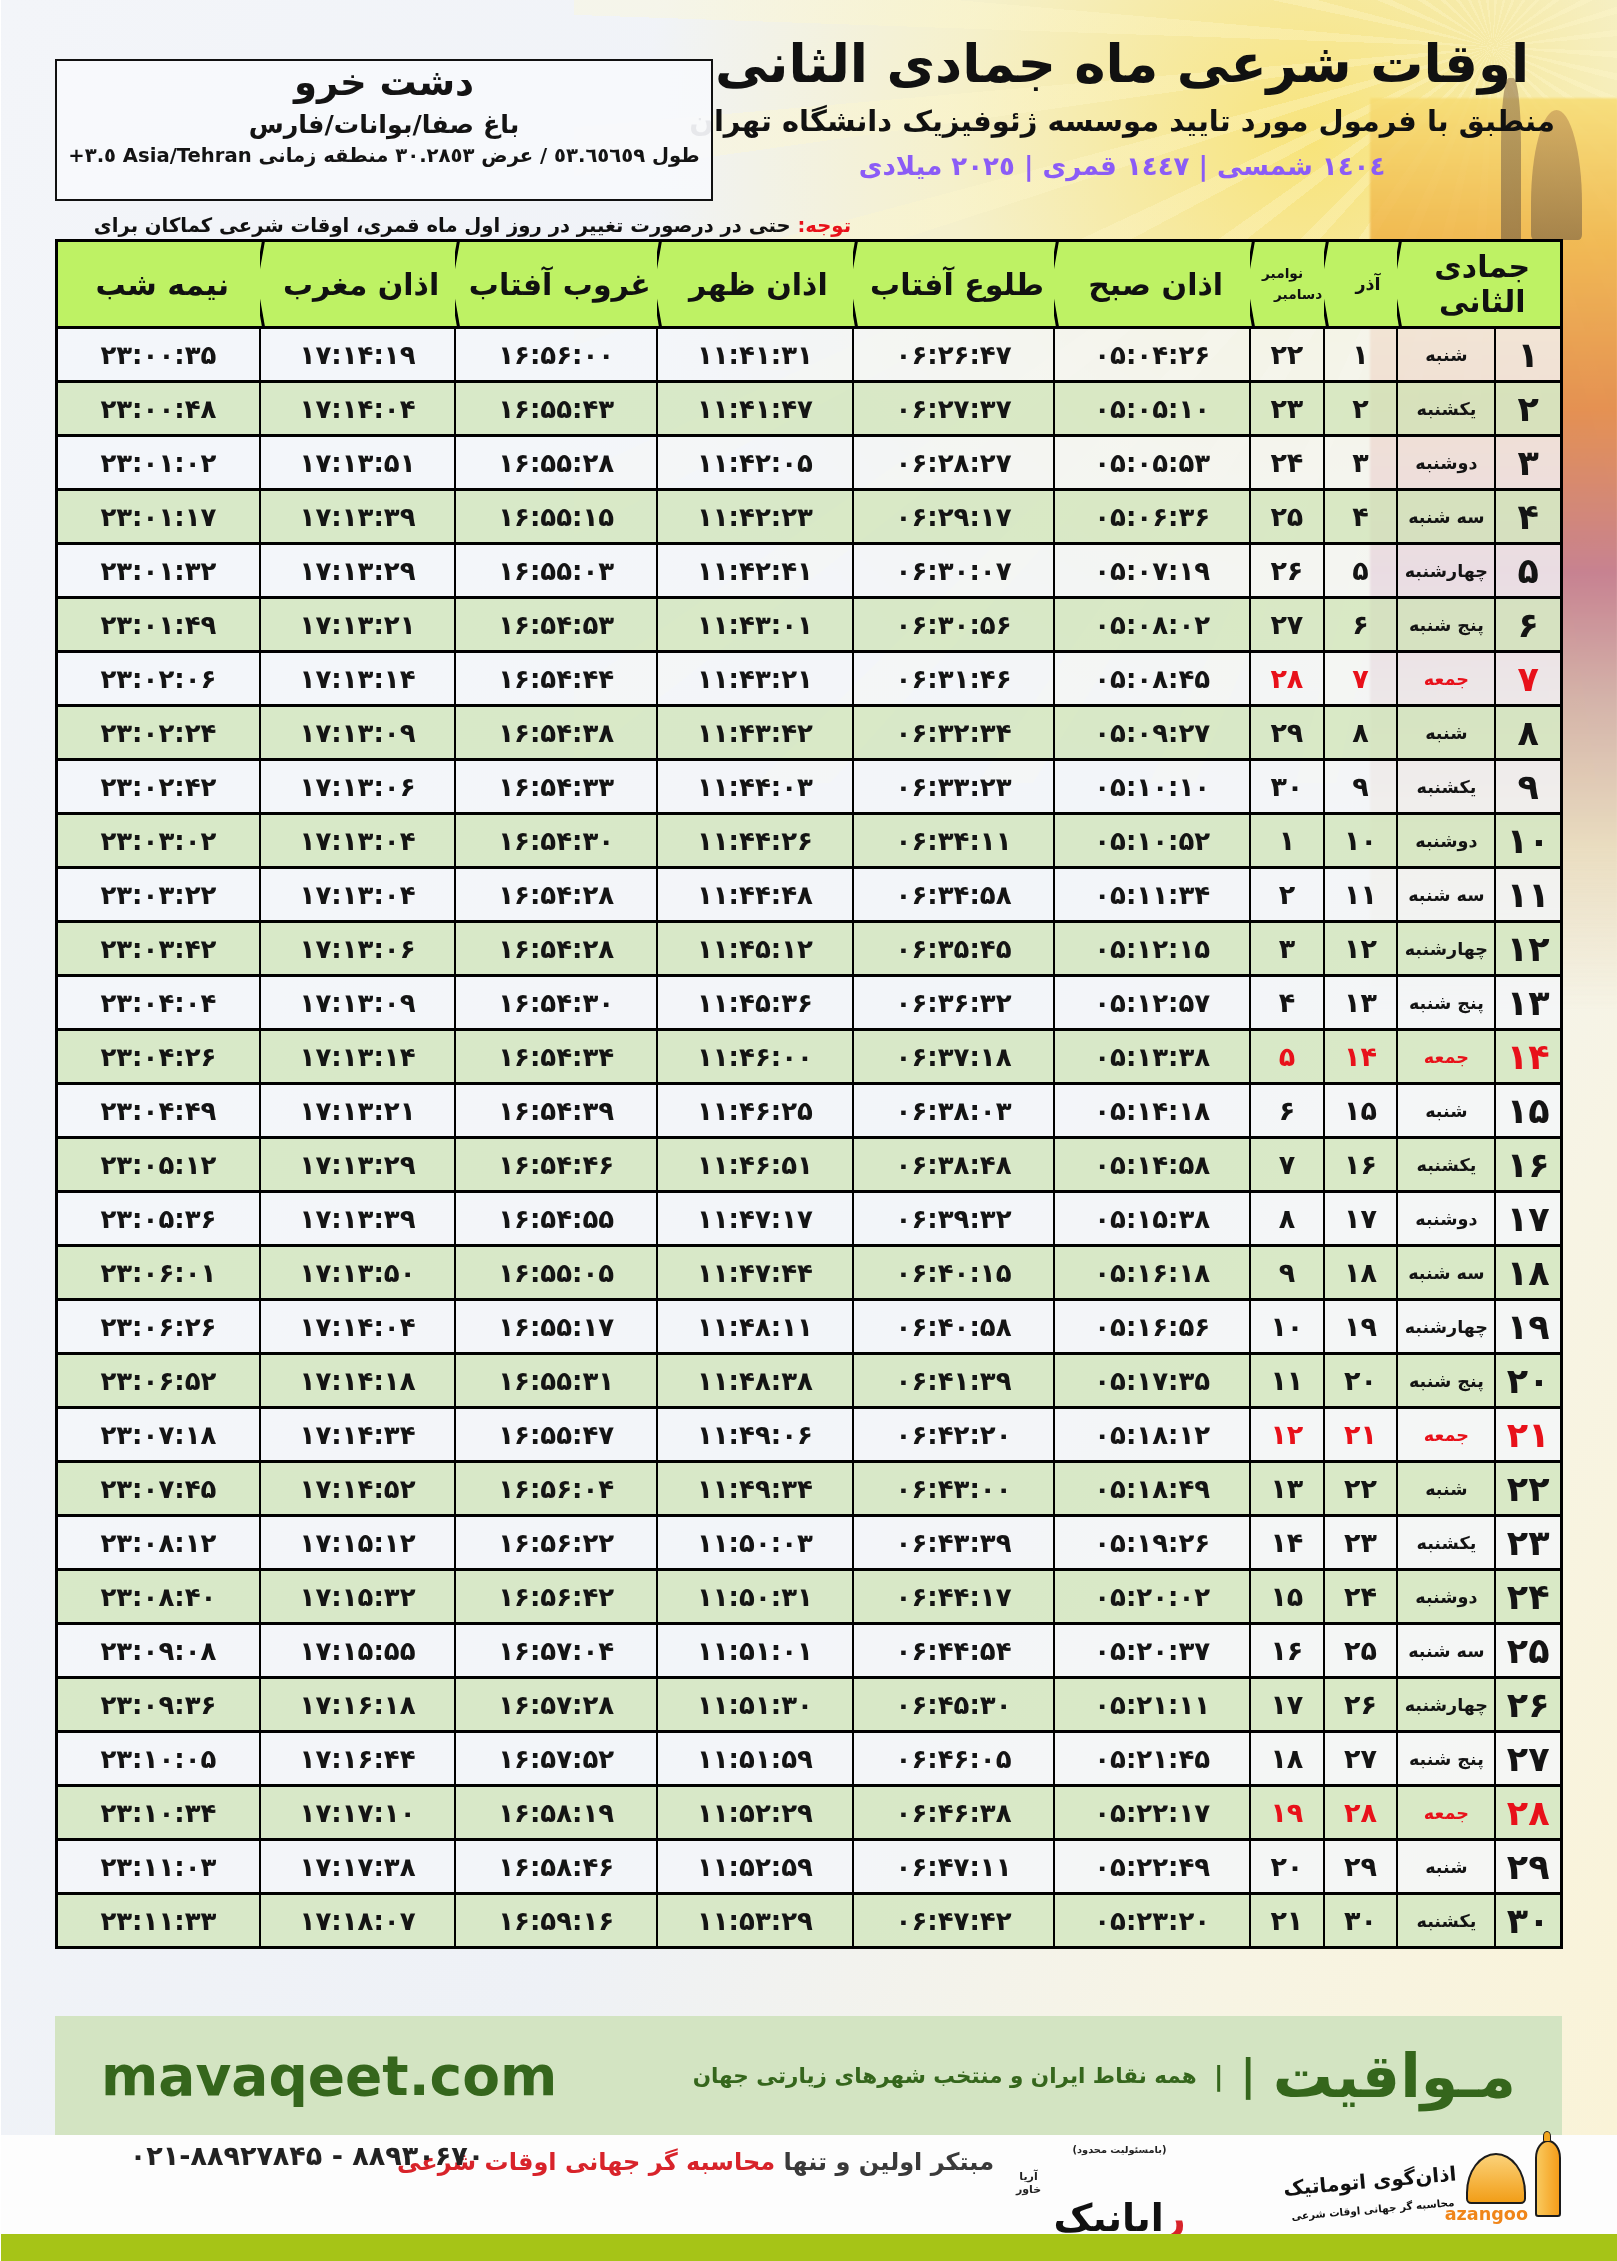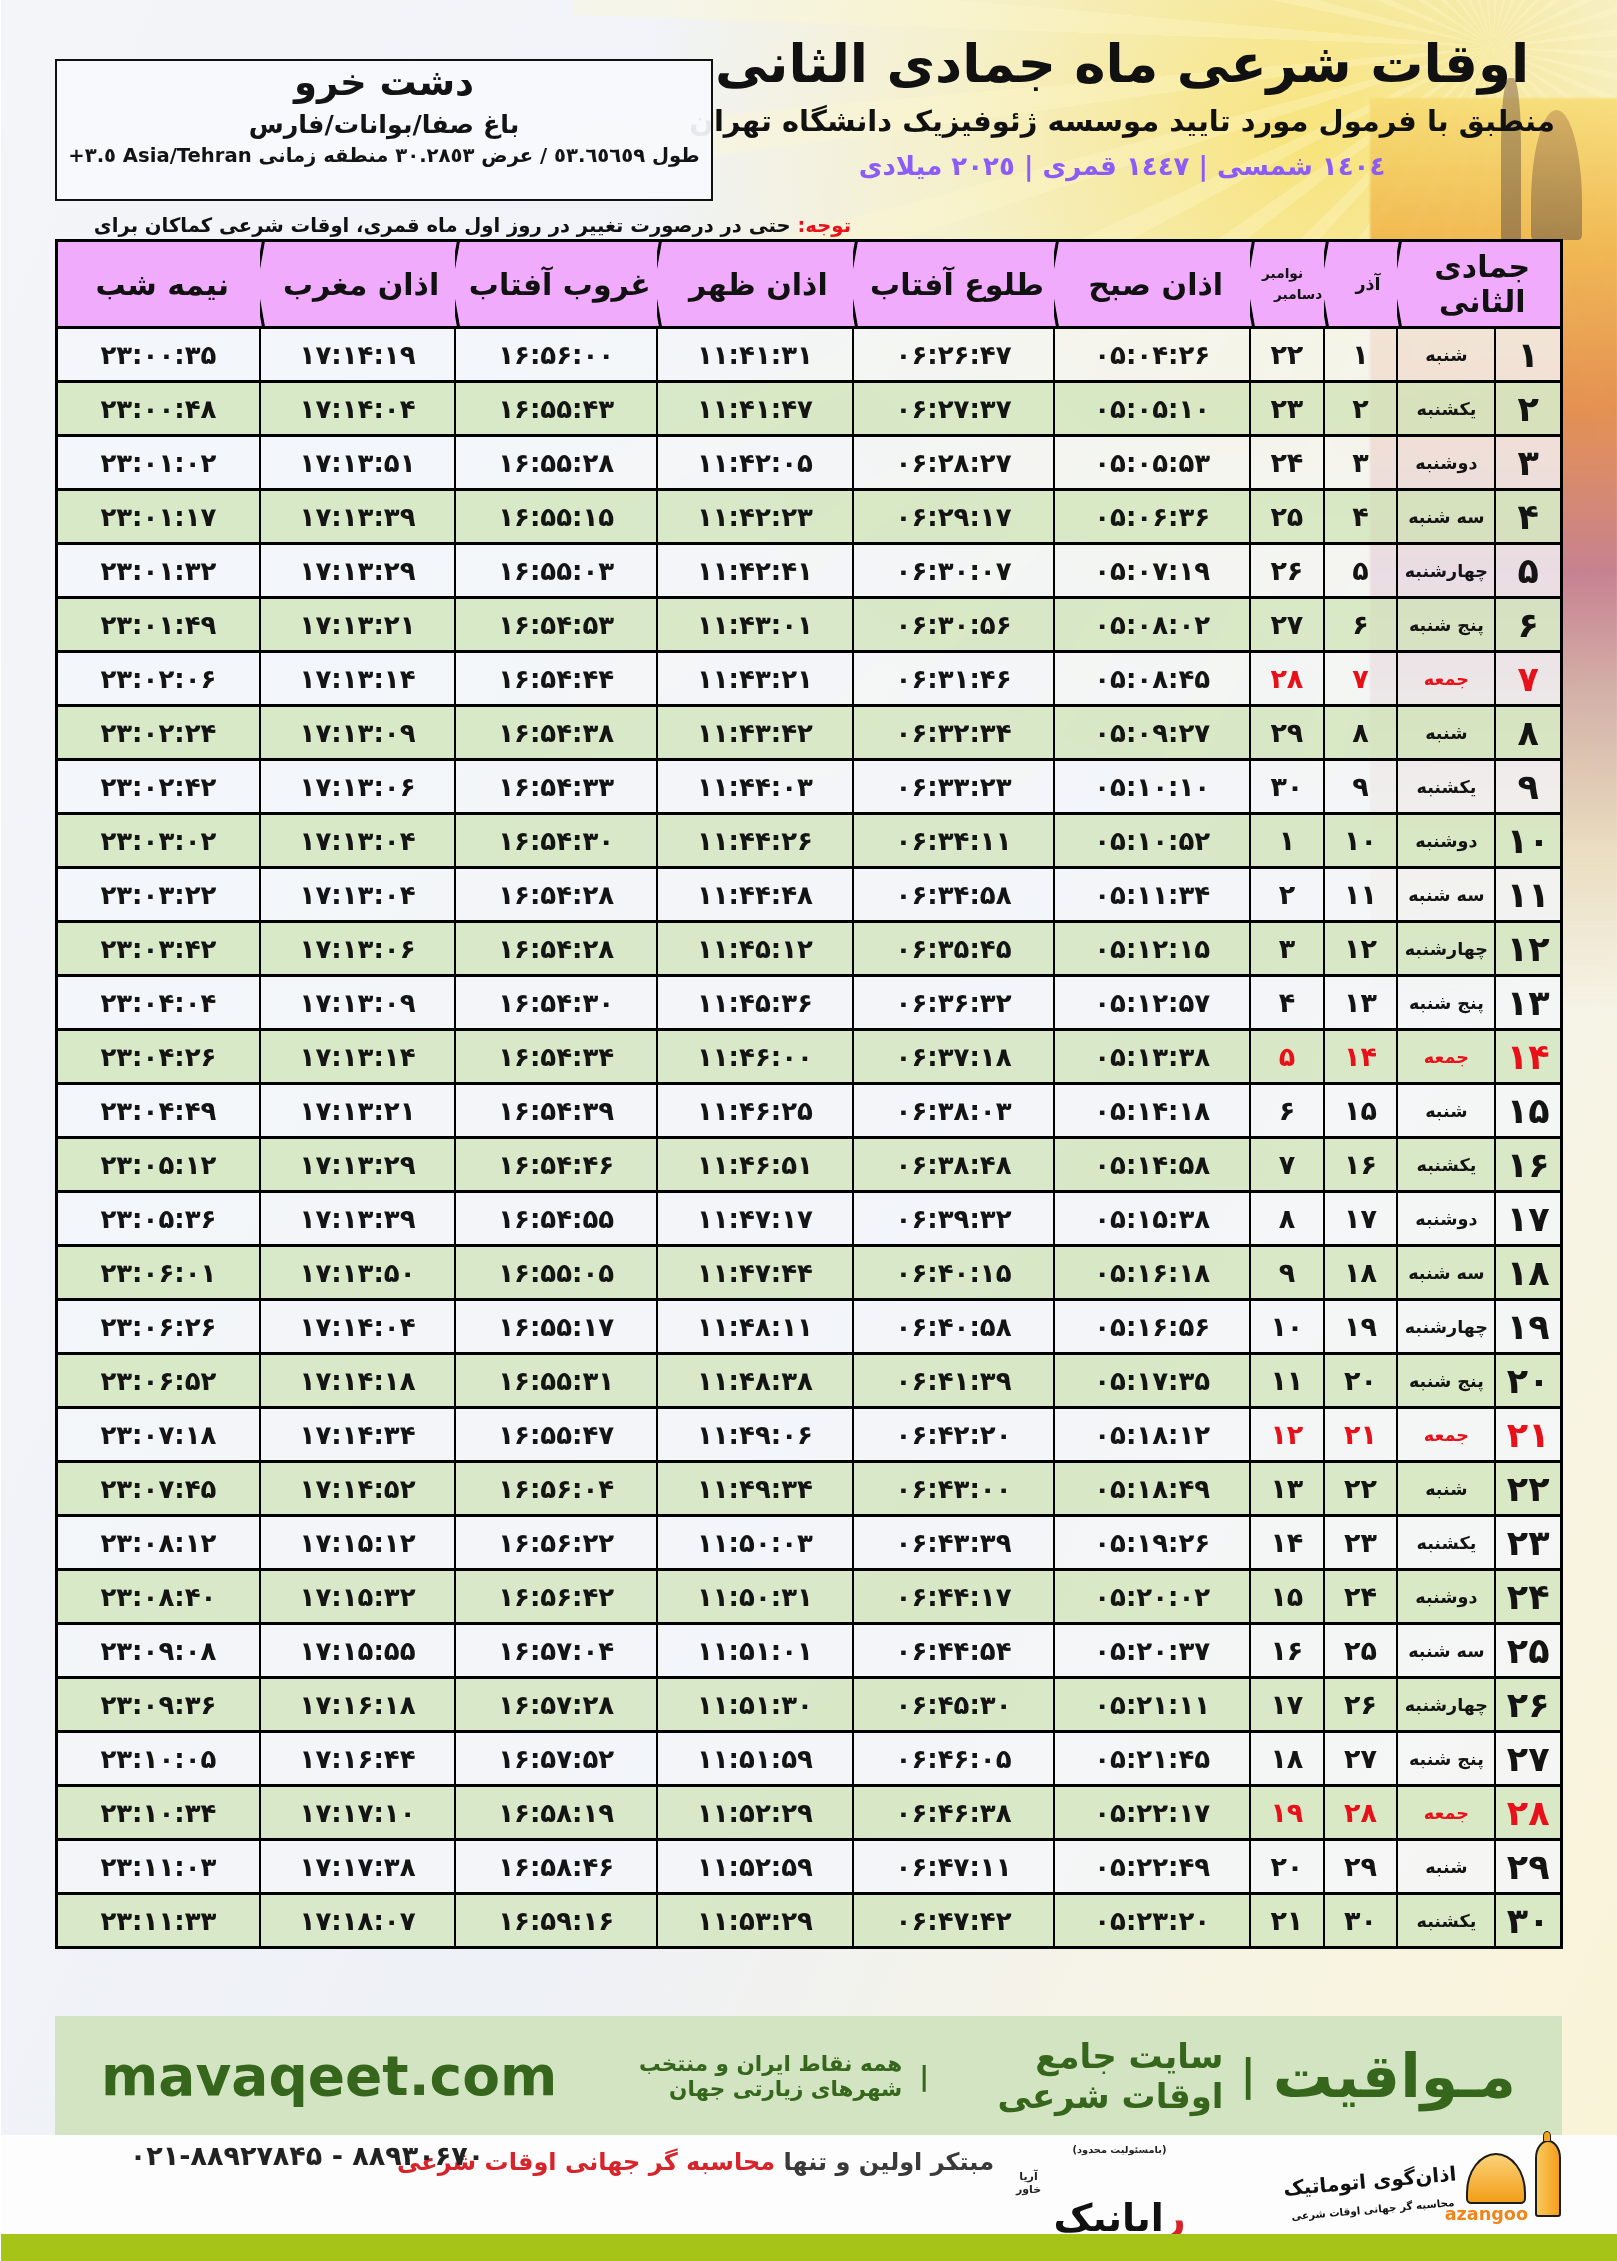--- a/index.html
+++ b/index.html
@@ -27,21 +27,21 @@
   .loc-box{position:absolute;left:55px;top:59px;width:654px;height:138px;border:2.6px solid #111;
     background:rgba(247,249,252,.93);display:flex;flex-direction:column;align-items:center;gap:5.2px;direction:rtl;}
   .loc-name{font-size:37px;font-weight:bold;}
   .loc-region{font-size:25.4px;font-weight:bold;}
   .loc-coords{font-size:19.6px;font-weight:bold;}
   .note{position:absolute;left:55px;top:214px;width:796px;direction:rtl;text-align:right;font-size:19.6px;font-weight:bold;color:#111;}
   .note-label{color:#e8111a;}
   
   .ptable{position:absolute;left:55px;top:239px;width:1508px;border-collapse:collapse;table-layout:fixed;direction:rtl;
     border:3.3px solid #000;background:transparent;}
-  .ptable thead th{height:82px;background:#f0abfc;border-bottom:3.9px solid #000;position:relative;
+  .ptable thead th{height:82px;background:#bef264;border-bottom:3.9px solid #000;position:relative;
     font-size:30px;font-weight:bold;color:#111;overflow:visible;padding-left:8px;}
   .ptable thead th:not(:last-child)::before{content:"";position:absolute;left:-2px;top:-2.6px;height:58%;width:2.6px;background:#000;transform:rotate(10deg);}
   .ptable thead th:not(:last-child)::after{content:"";position:absolute;left:-2px;bottom:-2.6px;height:58%;width:2.6px;background:#000;transform:rotate(-10deg);}
   .th-azar span{font-size:17.6px;display:block;transform:translateX(3.9px);}
   .th-greg .nov,.th-greg .dec{display:block;font-size:13.7px;line-height:1.5;}
   .th-greg .nov{transform:translateX(-7.8px);}
   .th-greg .dec{transform:translateX(7.8px);}
   .ptable td{border:2px solid #000;border-top-width:3.3px;height:51px;text-align:center;vertical-align:middle;
     font-weight:bold;font-size:26px;color:#141414;padding:0;}
   tr.odd td{background:rgba(243,246,250,.78);}
@@ -503,21 +503,20 @@
           <td class="col-sunset">۱۶:۵۹:۱۶</td>
           <td class="col-maghrib">۱۷:۱۸:۰۷</td>
           <td class="col-midnight">۲۳:۱۱:۳۳</td>
         </tr>
       </tbody>
   </table>
 
   <div class="footer-green">
     <span class="brand-fa">مـواقیت</span>
     <span class="fg-sep1">|</span>
-    <span class="tagline-main">سایت جامع اوقات شرعی</span>
     <span class="fg-sep2">|</span>
     <span class="tagline-sub">همه نقاط ایران و منتخب شهرهای زیارتی جهان</span>
     <span class="brand-en">mavaqeet.com</span>
   </div>
 
   <div class="bottom-strip">
 
     <div class="azangoo-logo">
       <div class="az-minaret"></div>
       <div class="az-dome"></div>

